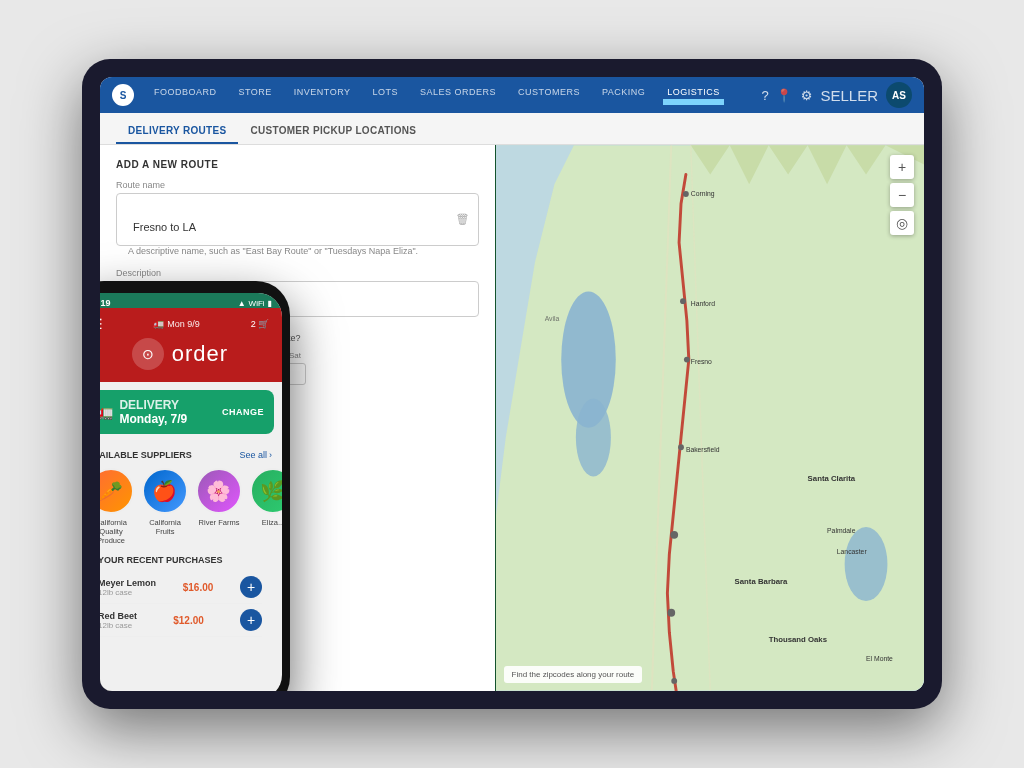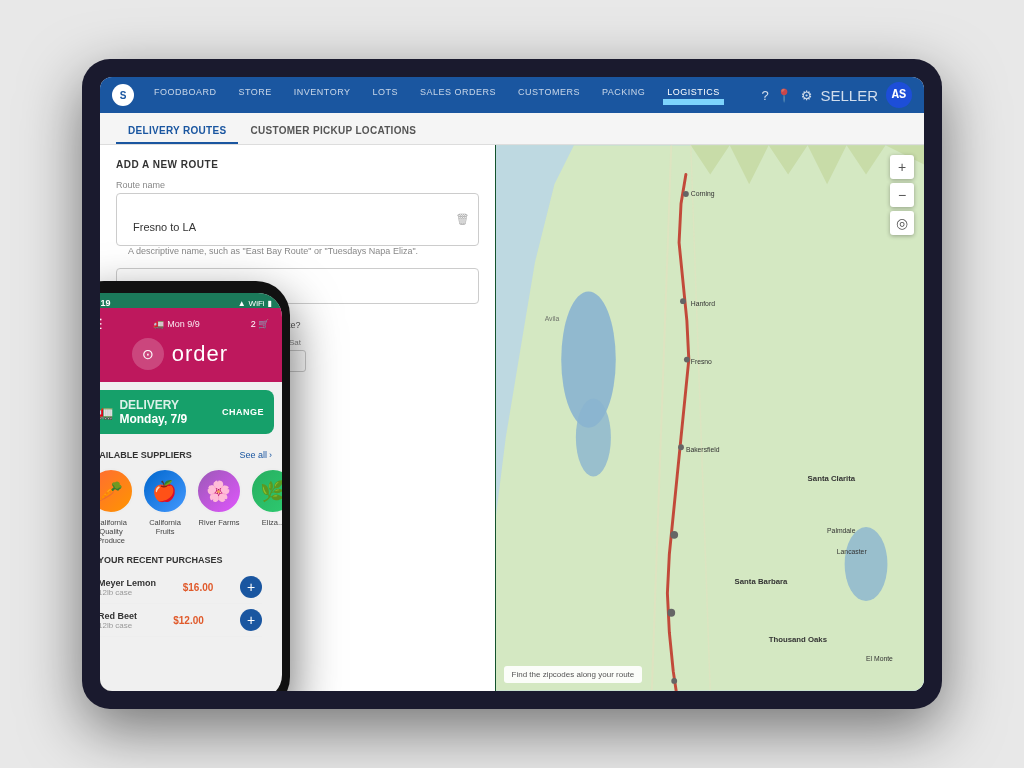--- a/index.html
+++ b/index.html
@@ -81,28 +81,27 @@
       font-size: 13px;
     }
     .nav-seller {
       color: rgba(255,255,255,0.8);
       font-size: 15px;
     }
     .nav-avatar {
       width: 26px;
       height: 26px;
       border-radius: 50%;
-      background: #1d4ed8;
+      background: #0c4a6e;
       display: flex;
       align-items: center;
       justify-content: center;
       color: #fff;
-      font-size: 12px;
+      font-size: 10px;
       font-weight: bold;
-      font-family: Liberation Mono, monospace;
     }
 
     
     .sub-tabs {
       background: #f5f5f5;
       border-bottom: 1px solid #ddd;
       display: flex;
       padding: 0 16px;
       height: 32px;
       align-items: flex-end;
@@ -320,21 +319,21 @@
       background: #1b7a5a;
       padding: 5px 10px 0;
       display: flex;
       justify-content: space-between;
       align-items: center;
       flex-shrink: 0;
     }
     .phone-time { color: #fff; font-size: 9px; font-weight: bold; }
     .phone-icons { color: #fff; font-size: 8px; display: flex; gap: 3px; align-items: center; }
     .phone-header {
-      background: #be185d;
+      background: #b91c1c;
       padding: 8px 12px 12px;
       flex-shrink: 0;
     }
     .phone-header-top {
       display: flex;
       justify-content: space-between;
       align-items: center;
       margin-bottom: 6px;
     }
     .hamburger { color: #fff; font-size: 14px; }
@@ -518,20 +517,21 @@
         <div class="form-group">
           <label class="form-label">Route name</label>
           <div class="form-input-with-icon">
             <input type="text" class="form-input" style="border: none; outline: none; font-size: 11px; flex: 1 1 0%; margin-top: 15px;" value="Fresno to LA">
             <span class="input-icon">🗑</span>
           </div>
           <p class="form-hint">A descriptive name, such as "East Bay Route" or "Tuesdays Napa Eliza".</p>
         </div>
 
         <div class="form-group">
+          <label class="form-label">Description</label>
           <textarea class="description-input" style=""></textarea>
         </div>
 
         <div class="form-group">
           <p class="days-label">Which days of the week do you run this route?</p>
           <div class="days-row">
             <div class="day-item">
               <span class="day-label">Sun</span>
               <div class="day-checkbox"></div>
             </div>

